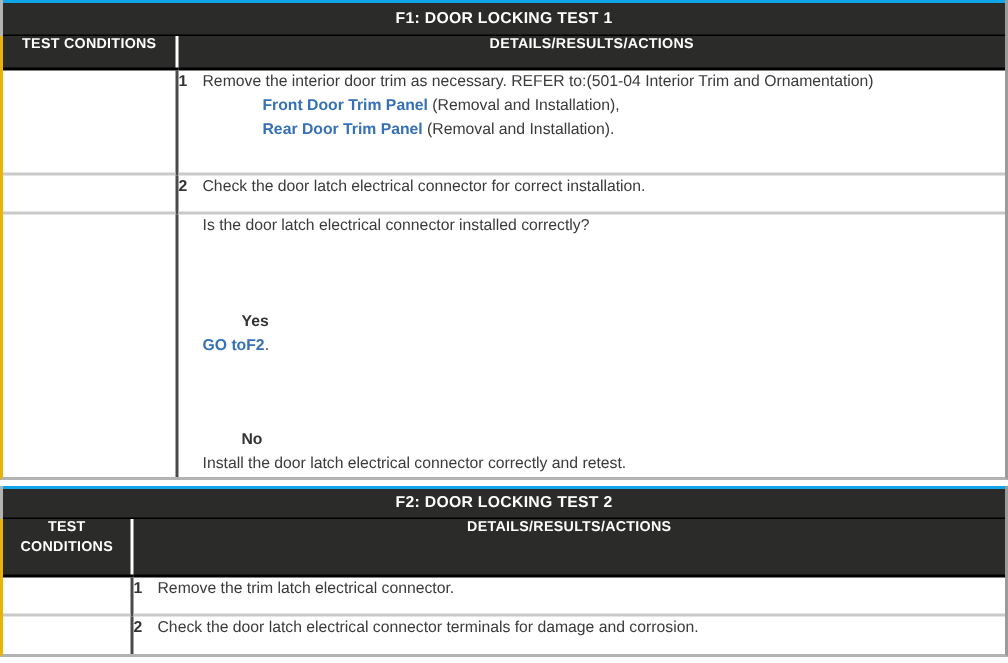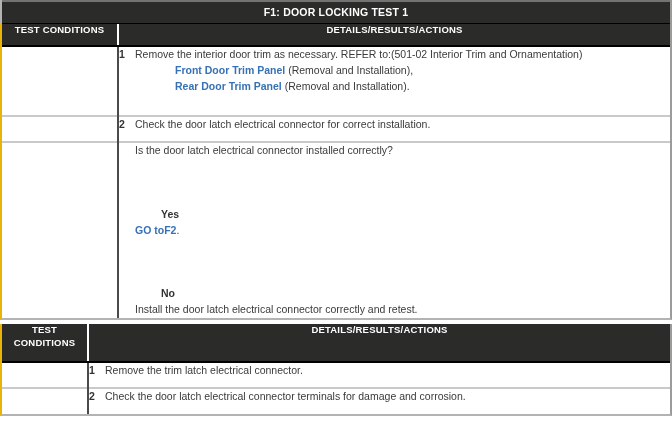--- a/index.html
+++ b/index.html
@@ -23,21 +23,21 @@
   }
 
   
   .section-header {
     background: #2b2b29;
     color: #ffffff;
     font-size: 10.5px;
     font-weight: bold;
     letter-spacing: 0.2px;
     text-align: center;
-    border-top: 2px solid #737373;
+    border-top: 2px solid #0ea5e9;
     border-bottom: 1px solid #000000;
     box-sizing: border-box;
   }
   .section-header .label { display: block; }
 
   
   .dtable {
     border-collapse: collapse;
     table-layout: fixed;
     width: 100%;
@@ -153,21 +153,21 @@
           </tr>
         </thead>
         <tbody>
 
           <tr class="body-row">
             <td class="cond-cell"></td>
             <td class="detail-cell" style="height:70px;">
               <div class="step">
                 <div class="num">1</div>
                 <div class="txt">
-                  <div>Remove the interior door trim as necessary. REFER to:(501-02 Interior Trim and Ornamentation)</div>
+                  <div>Remove the interior door trim as necessary. REFER to:(501-04 Interior Trim and Ornamentation)</div>
                   <div>
                     <span class="lnk">Front Door Trim Panel</span><span> (Removal and Installation),</span>
                   </div>
                   <div>
                     <span class="lnk">Rear Door Trim Panel</span><span> (Removal and Installation).</span>
                   </div>
                 </div>
               </div>
             </td>
           </tr>
@@ -197,20 +197,25 @@
 
         </tbody>
       </table>
     </div>
   </div>
 
   <div class="spacer-white"></div>
 
   <div class="f2-block">
 
+    <div class="shell">
+      <div class="section-header" style="height:22px; line-height:19px;">
+        <span class="label">F2: DOOR LOCKING TEST 2</span>
+      </div>
+    </div>
 
     <div class="table-wrap">
       <table class="dtable">
         <colgroup>
           <col style="width:86px">
           <col>
         </colgroup>
         <thead>
           <tr>
             <th class="colhead cond" style="height:38px;">

